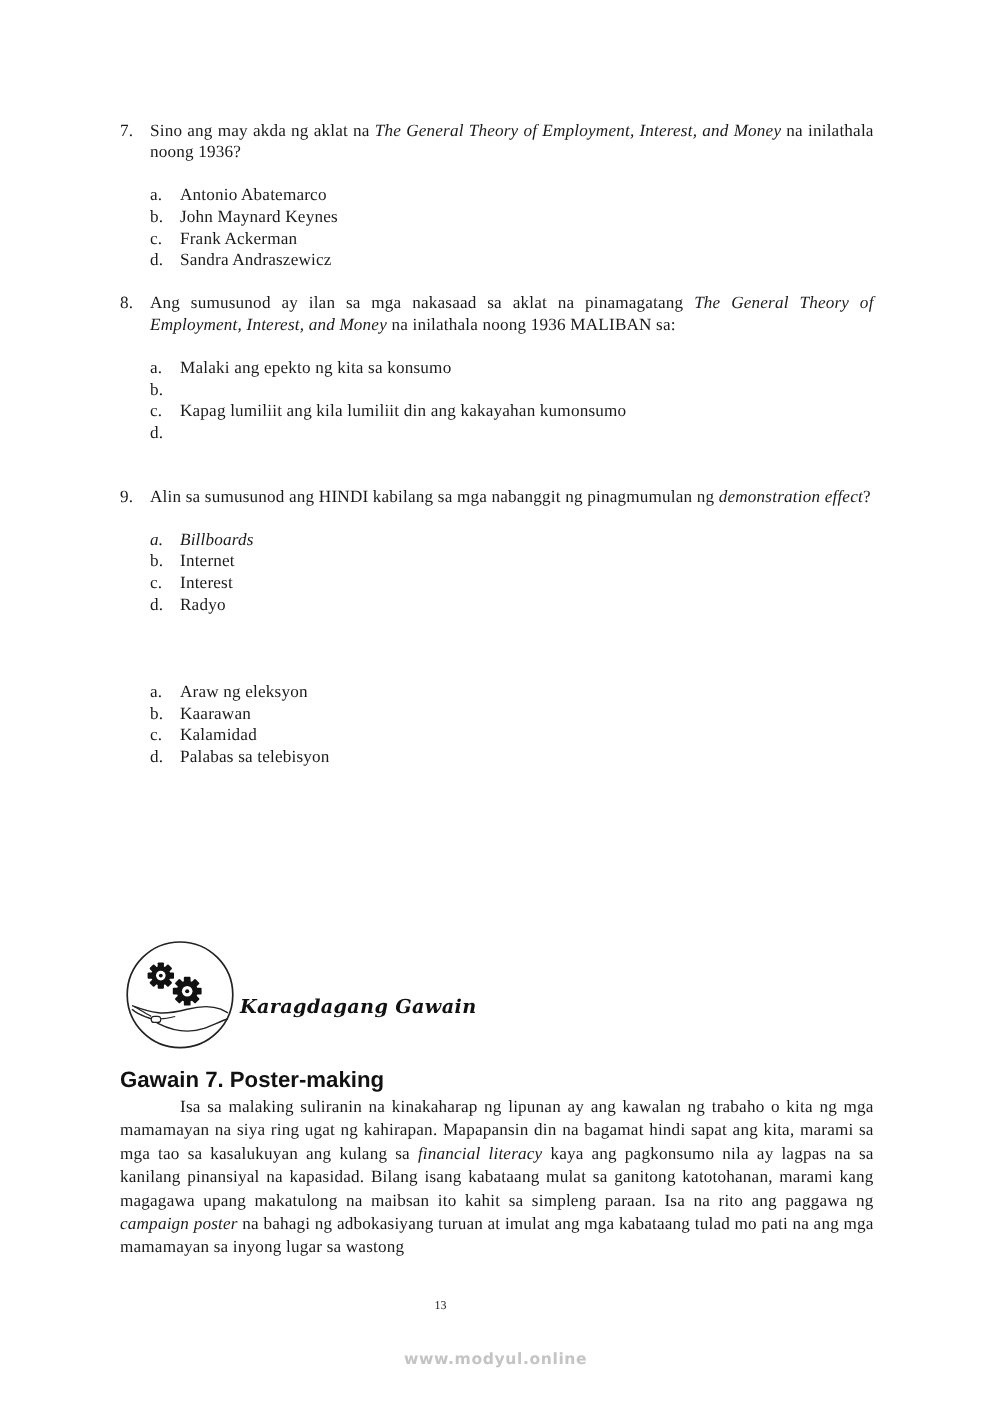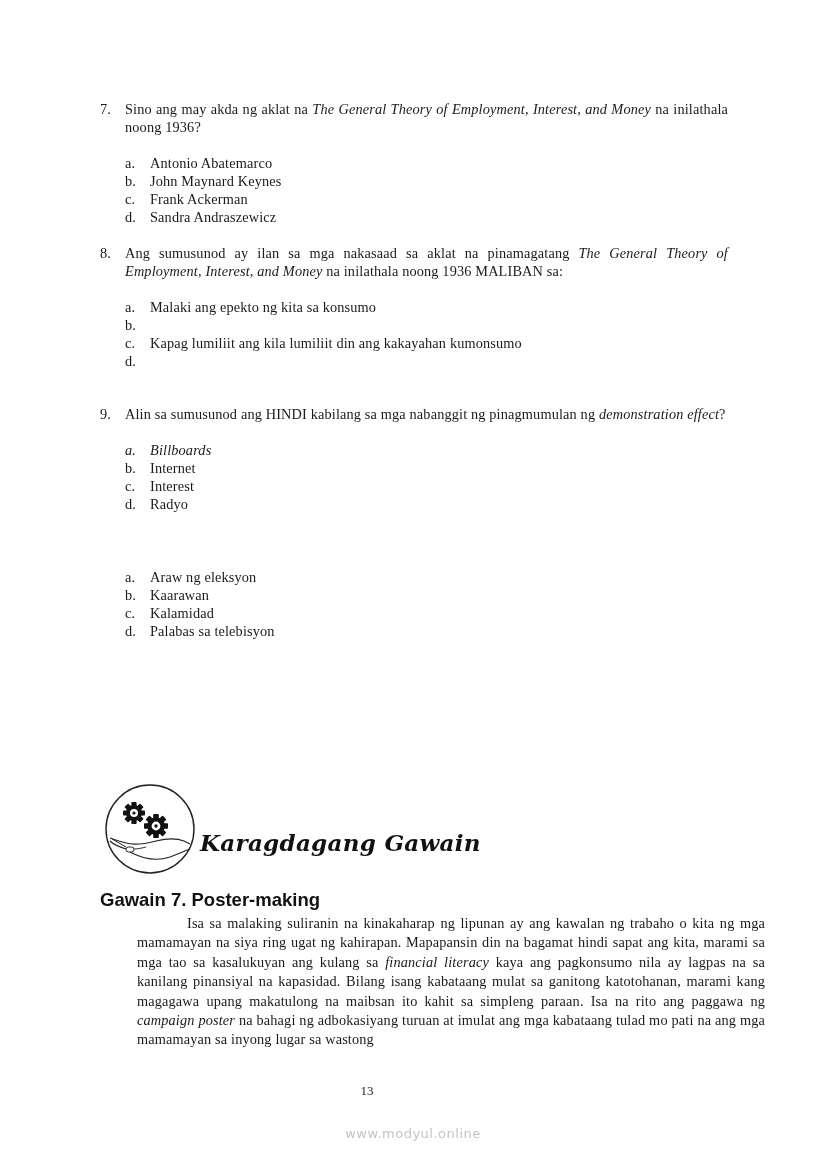--- a/index.html
+++ b/index.html
@@ -21,40 +21,40 @@
     .choices { margin-top: 18px; margin-left: 25px; }
     .choice { display: flex; height: 18px; }
     .choice-letter { width: 25px; flex: 0 0 25px; }
     em, .it { font-style: italic; }
 
     .banner { position: absolute; left: 104px; top: 783px; width: 420px; height: 96px; }
     .banner-icon { position: absolute; left: 0; top: 0; width: 92px; height: 92px; }
     .banner-title {
       position: absolute; left: 96px; top: 46px;
       font-family: "DejaVu Serif", serif; font-weight: bold; font-style: italic;
-      font-size: 23px; letter-spacing: 0.3px; color: #111;
+      font-size: 16px; letter-spacing: 0.3px; color: #111;
     }
 
     .section-title {
       position: absolute; left: 100px; top: 889px;
       font-family: Liberation Sans, sans-serif; font-weight: bold; font-size: 18.5px; color: #111;
     }
     .body-para {
       position: absolute; left: 100px; top: 914px; width: 628px;
       font-family: "Liberation Serif", "DejaVu Serif", serif;
       font-size: 14.3px; line-height: 19.4px; text-align: justify;
-      text-indent: 50px; letter-spacing: 0.15px; margin-left: 37px;
+      text-indent: 50px; letter-spacing: 0.15px;
     }
     .page-number {
       position: absolute; left: 0; width: 734px; top: 1083px; text-align: center;
-      font-family: "Liberation Serif", serif; font-size: 13px; color: #222;
+      font-family: "Liberation Serif", serif; font-size: 10px; color: #222;
     }
     .watermark {
       position: absolute; left: 0; width: 826px; top: 1126px; text-align: center;
-      font-family: "DejaVu Sans", sans-serif; font-size: 13px; color: #c4c4c4; letter-spacing: 0.5px;
+      font-family: "DejaVu Sans", sans-serif; font-size: 13px; color: #c4c4c4; letter-spacing: 0.5px; font-weight: bold;
     }
   </style>
 </head>
 <body>
 
 <div class="page">
 
   <div class="q" style="top:100px;">
     <div class="q-stem">
       <span class="q-num">7.</span>

